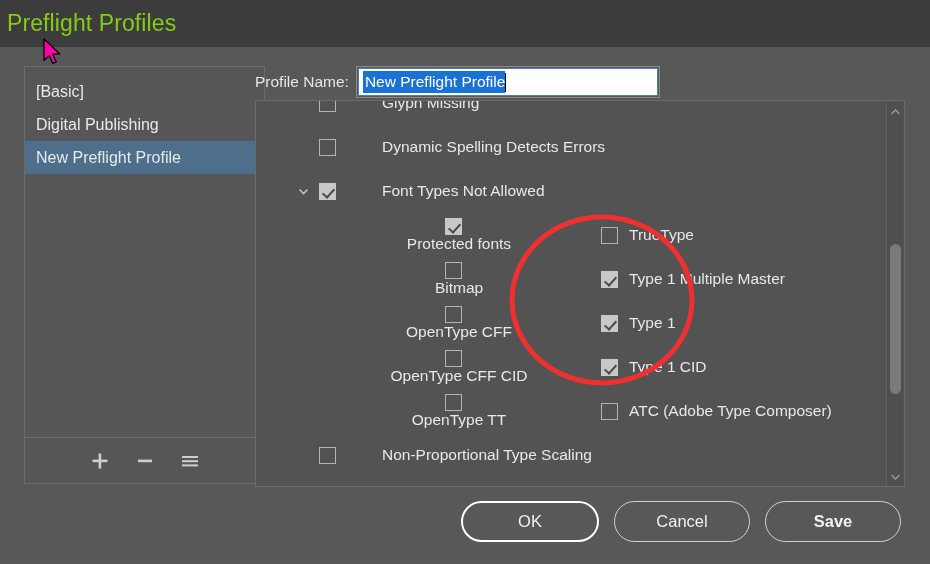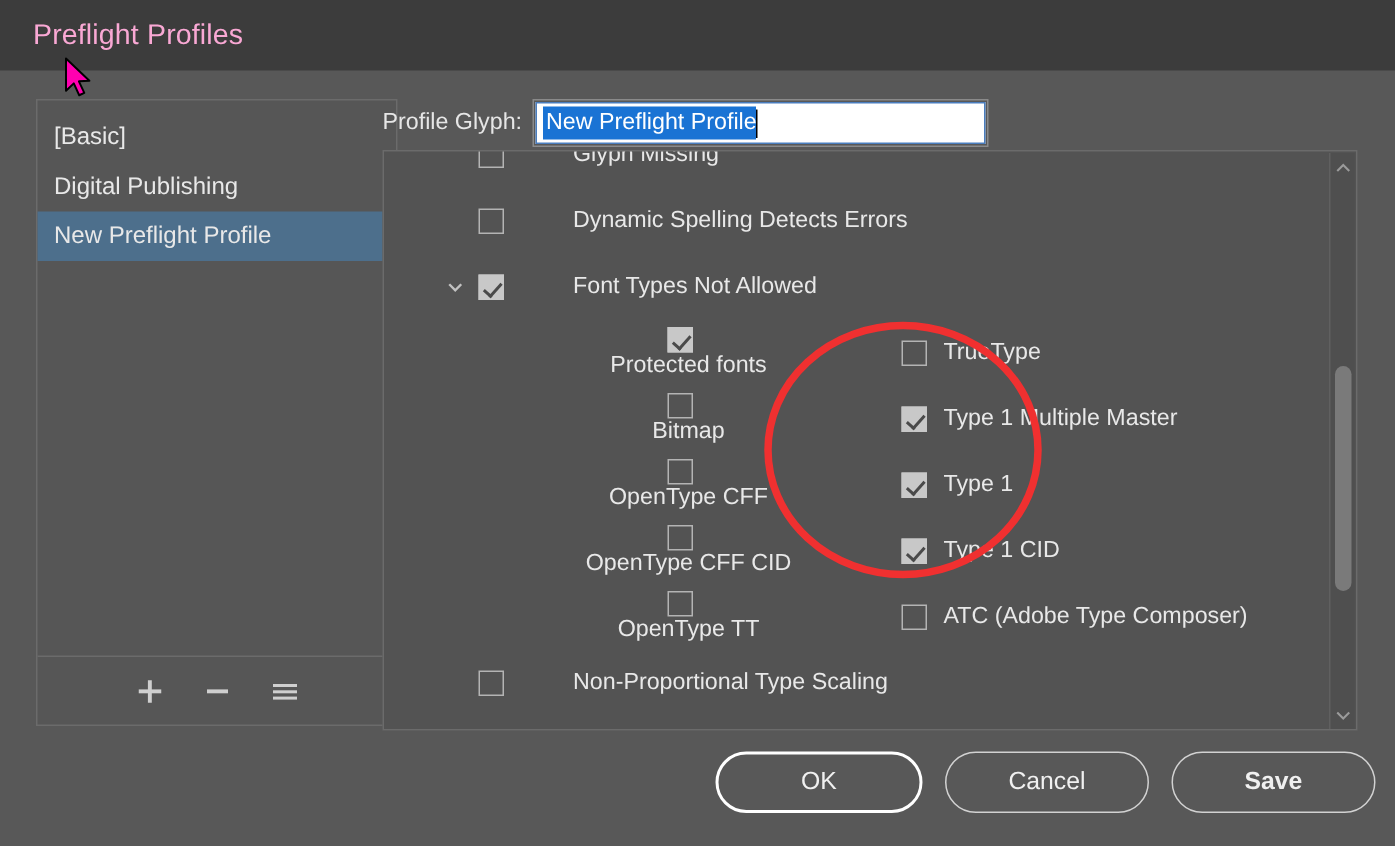--- a/index.html
+++ b/index.html
@@ -16,23 +16,23 @@
   
   #titlebar {
     position: absolute;
     left: 0; top: 0;
     width: 930px; height: 47px;
     background: #3c3c3c;
     display: flex;
     align-items: center;
   }
   #titlebar .title {
-    color: #f9a8d4;
-    font-size: 19px;
-    padding-left: 22px;
+    color: #84cc16;
+    font-size: 23px;
+    padding-left: 7px;
     letter-spacing: .1px;
   }
 
   
   #profile-panel {
     position: absolute;
     left: 24px; top: 66px;
     width: 241px; height: 418px;
     background: #565656;
     border: 1px solid #6b6b6b;
@@ -197,21 +197,21 @@
   }
 
   
   #button-bar {
     position: absolute;
     left: 0; top: 501px;
     width: 930px;
     display: flex;
     justify-content: flex-end;
     gap: 15px;
-    padding-right: 13px;
+    padding-right: 29px;
   }
   .btn {
     height: 41px;
     border-radius: 21px;
     border: 1px solid #d2d2d2;
     background: transparent;
     color: #f0f0f0;
     font-size: 16.5px;
     font-family: "Liberation Sans", sans-serif;
     display: flex;
@@ -273,21 +273,21 @@
       <svg width="20" height="18" viewBox="0 0 20 18">
         <rect x="2" y="4" width="16" height="2" fill="#cfcfcf"></rect>
         <rect x="2" y="8.2" width="16" height="2" fill="#cfcfcf"></rect>
         <rect x="2" y="12.4" width="16" height="2" fill="#cfcfcf"></rect>
       </svg>
     </div>
   </div>
 </div>
 
 <div id="name-row">
-  <span id="name-label">Profile Glyph:</span>
+  <span id="name-label">Profile Name:</span>
   <div id="name-input">
     <span class="sel-text" title="Profile Name">New Preflight Profile</span>
     <span class="caret"></span>
   </div>
 </div>
 
 <div id="rules-panel">
 
   <div id="rules-scroll-area">
     <div id="rules-list">

